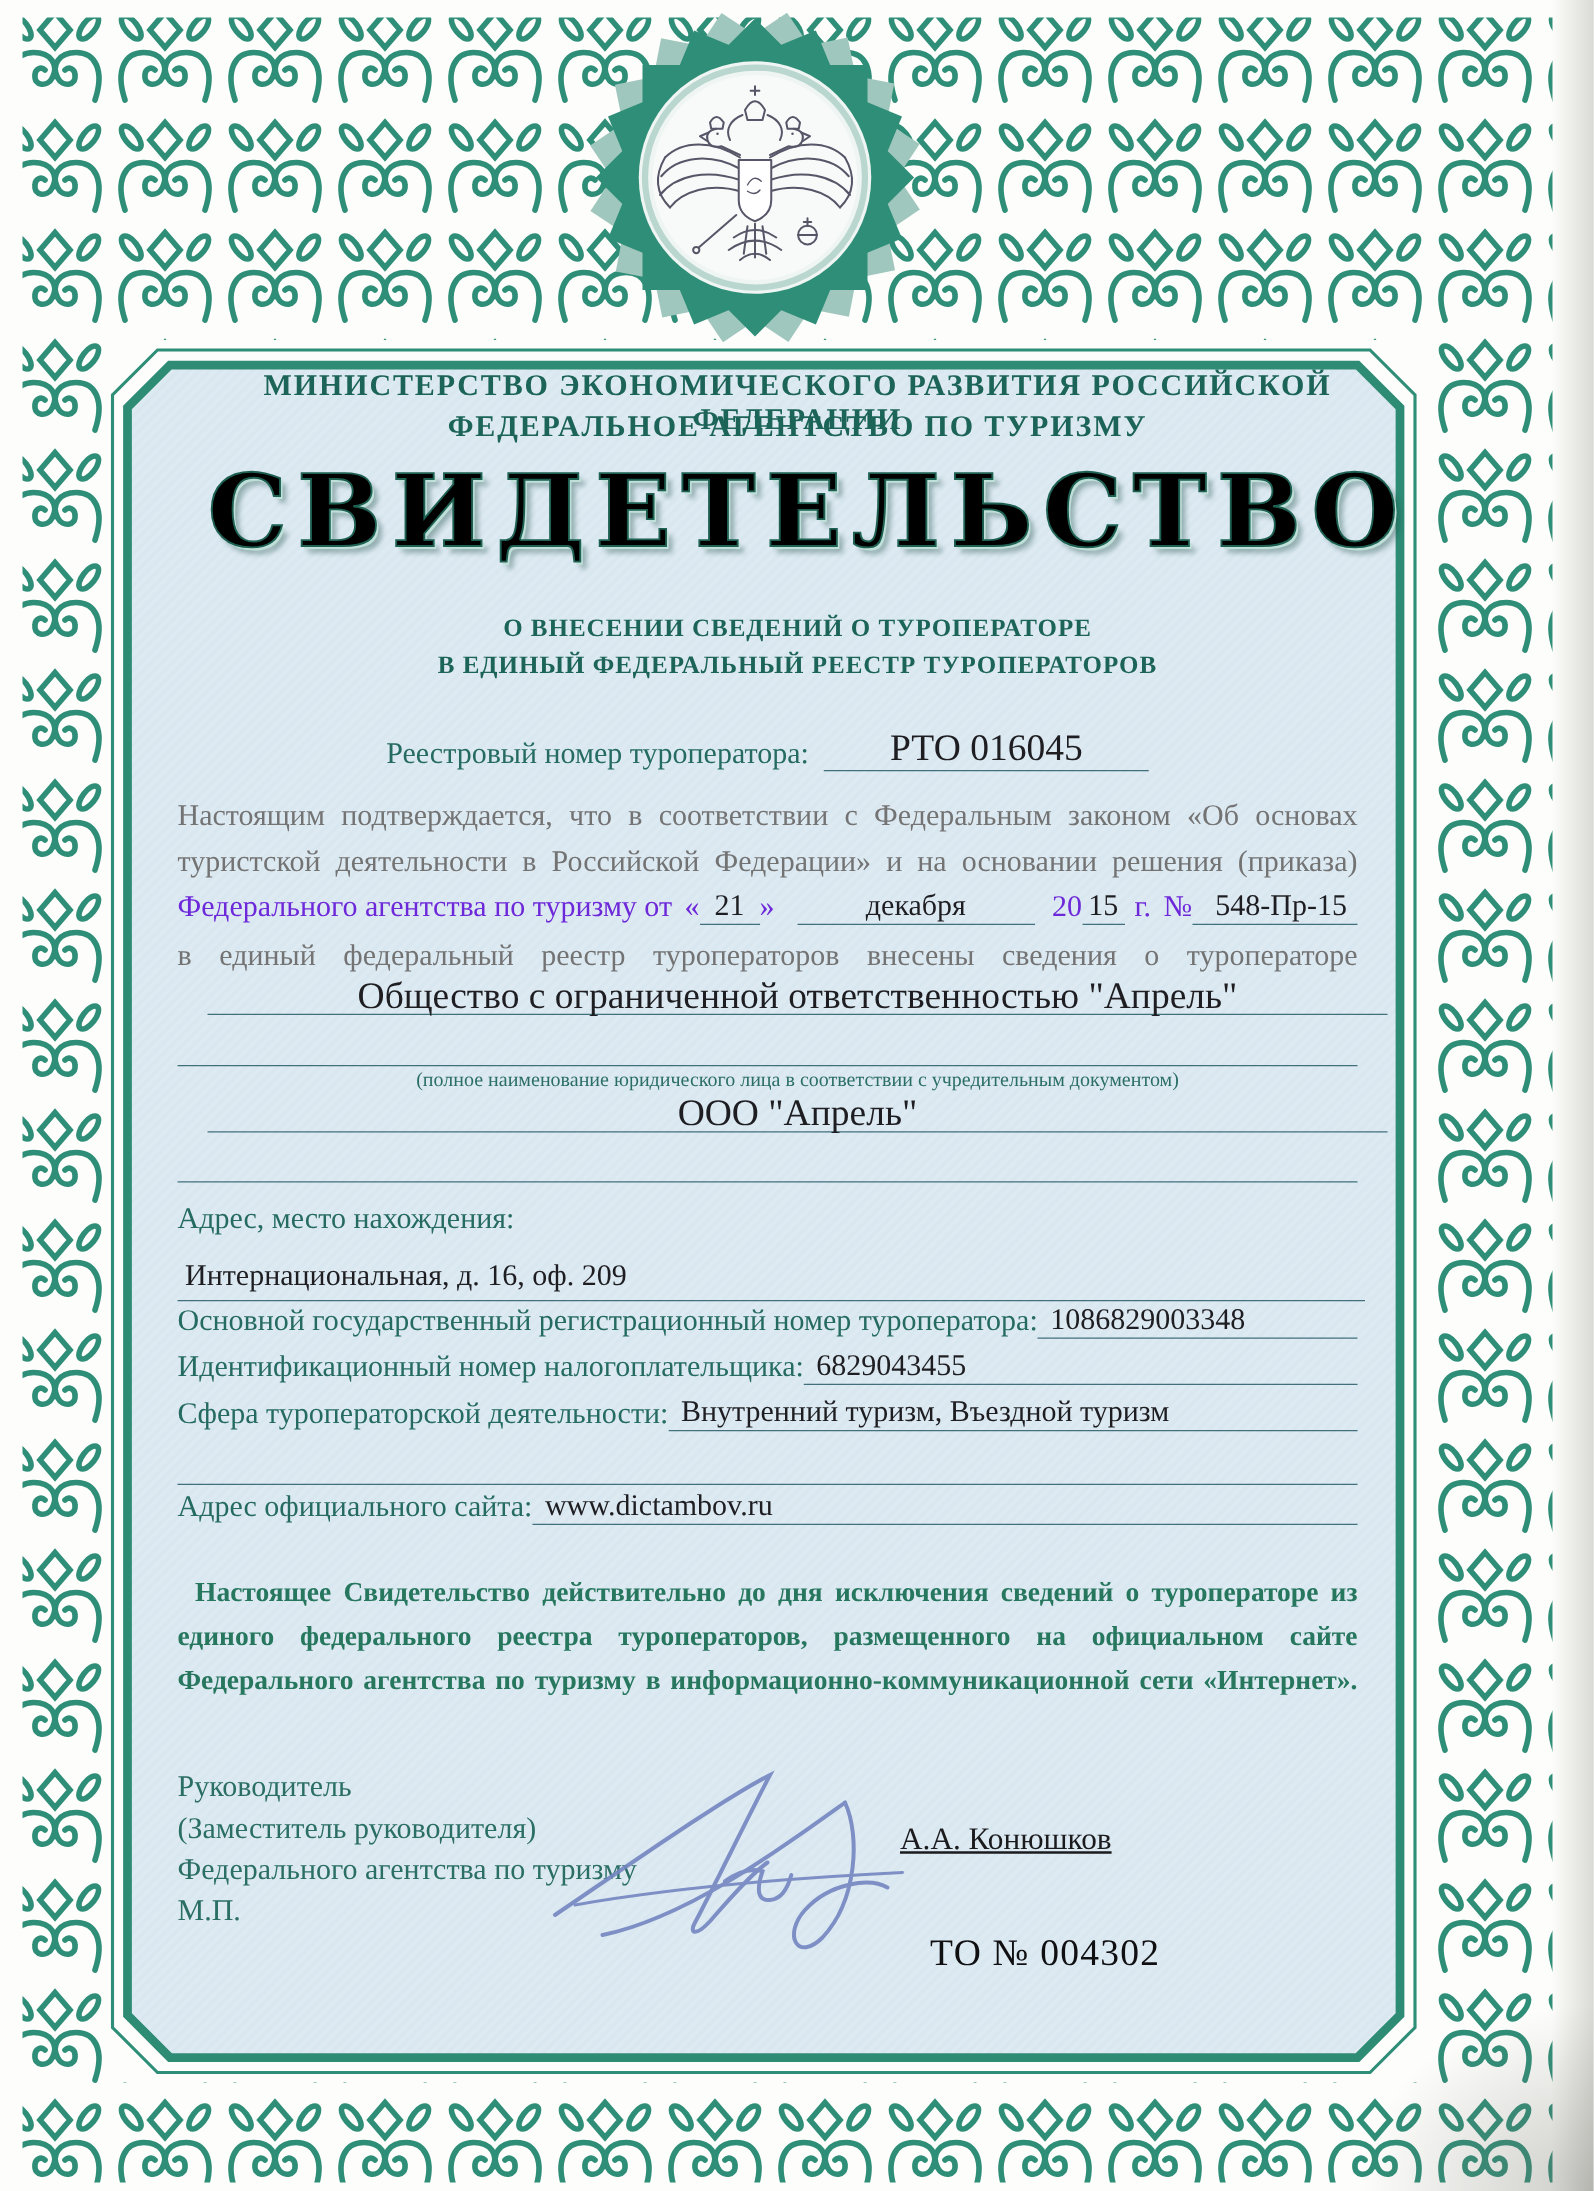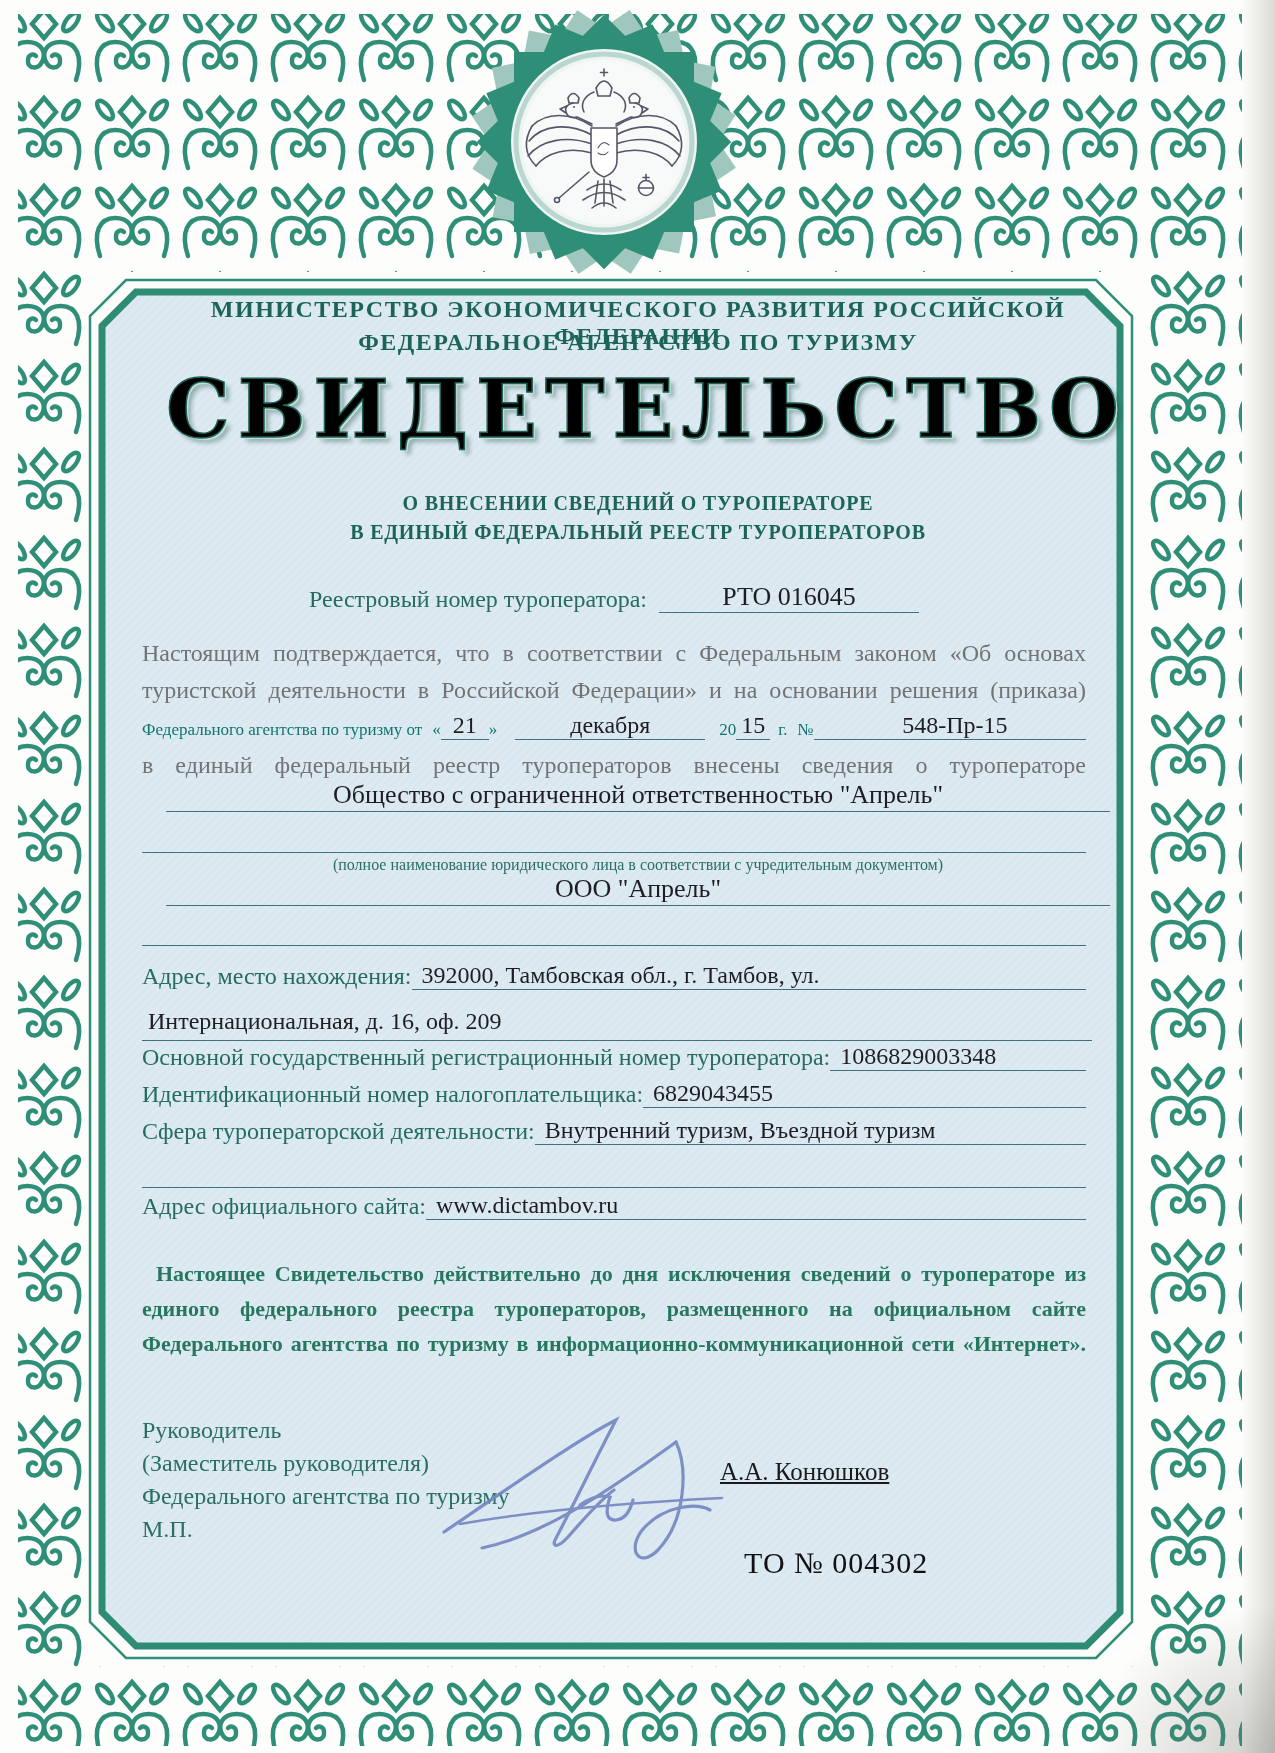--- a/index.html
+++ b/index.html
@@ -13,23 +13,23 @@
   .row{position:absolute;left:142px;width:944px;}
   .center{text-align:center;margin-left:24px;}
   .ministry{color:#1c6458;font-weight:bold;font-size:24px;letter-spacing:1.5px;}
   .title{font-family:"DejaVu Serif","Liberation Serif",serif;font-weight:bold;font-size:80px;
          letter-spacing:8px;color:#000000;-webkit-text-stroke:1.5px #1e6153;
          text-shadow:2px 2px 0 #bfe0d8,5px 5px 4px rgba(30,80,70,.38);}
   .subtitle{color:#1c6458;font-weight:bold;font-size:20px;letter-spacing:.8px;}
   .bodyline{font-size:24px;color:#737373;text-align:justify;text-align-last:justify;}
   .indent{text-indent:14px;}
   .lbl{color:#256b62;font-size:24px;white-space:nowrap;}
-  .dark{color:#0f766e;font-size:17px;white-space:nowrap;}
+  .dark{color:#6d28d9;font-size:24px;white-space:nowrap;}
   .val{color:#1e1e22;font-size:24px;}
-  .bigval{font-size:26px;}
+  .bigval{font-size:30px;}
   .uline{border-bottom:1.8px solid #41707c;}
   .flexrow{display:flex;align-items:flex-end;}
   .grow{flex:1 1 auto;padding-left:10px;}
   .slot{text-align:center;}
   .blankline{border-bottom:1.6px solid #41707c;height:10px;}
   .caption{font-size:16px;color:#2a6e66;}
   .validity{font-weight:bold;color:#27775f;font-size:22px;line-height:35px;
             text-align:justify;text-align-last:justify;}
   .signer{color:#2a6e64;font-size:24px;line-height:33px;}
   .signer-name{position:absolute;left:720px;top:1458px;color:#1b1b1e;font-size:25px;text-decoration:underline;}
@@ -150,21 +150,20 @@
 
     <div class="row center val bigval uline" style="top:780px;height:31px">Общество с ограниченной ответственностью "Апрель"</div>
     <div class="row blankline" style="top:842px"></div>
     <div class="row center caption" style="top:856px">(полное наименование юридического лица в соответствии с учредительным документом)</div>
 
     <div class="row center val bigval uline" style="top:874px;height:31px">ООО "Апрель"</div>
     <div class="row blankline" style="top:935px"></div>
 
     <div class="row flexrow" style="top:962px">
       <span class="lbl">Адрес, место нахождения:</span>
-      <span class="val uline grow">392000, Тамбовская обл., г. Тамбов, ул.</span>
     </div>
     <div class="row val uline" style="top:1008px;height:32px;padding-left:6px">Интернациональная, д. 16, оф. 209</div>
 
     <div class="row flexrow" style="top:1043px">
       <span class="lbl">Основной государственный регистрационный номер туроператора:</span>
       <span class="val uline grow">1086829003348</span>
     </div>
 
     <div class="row flexrow" style="top:1080px">
       <span class="lbl">Идентификационный номер налогоплательщика:</span>

